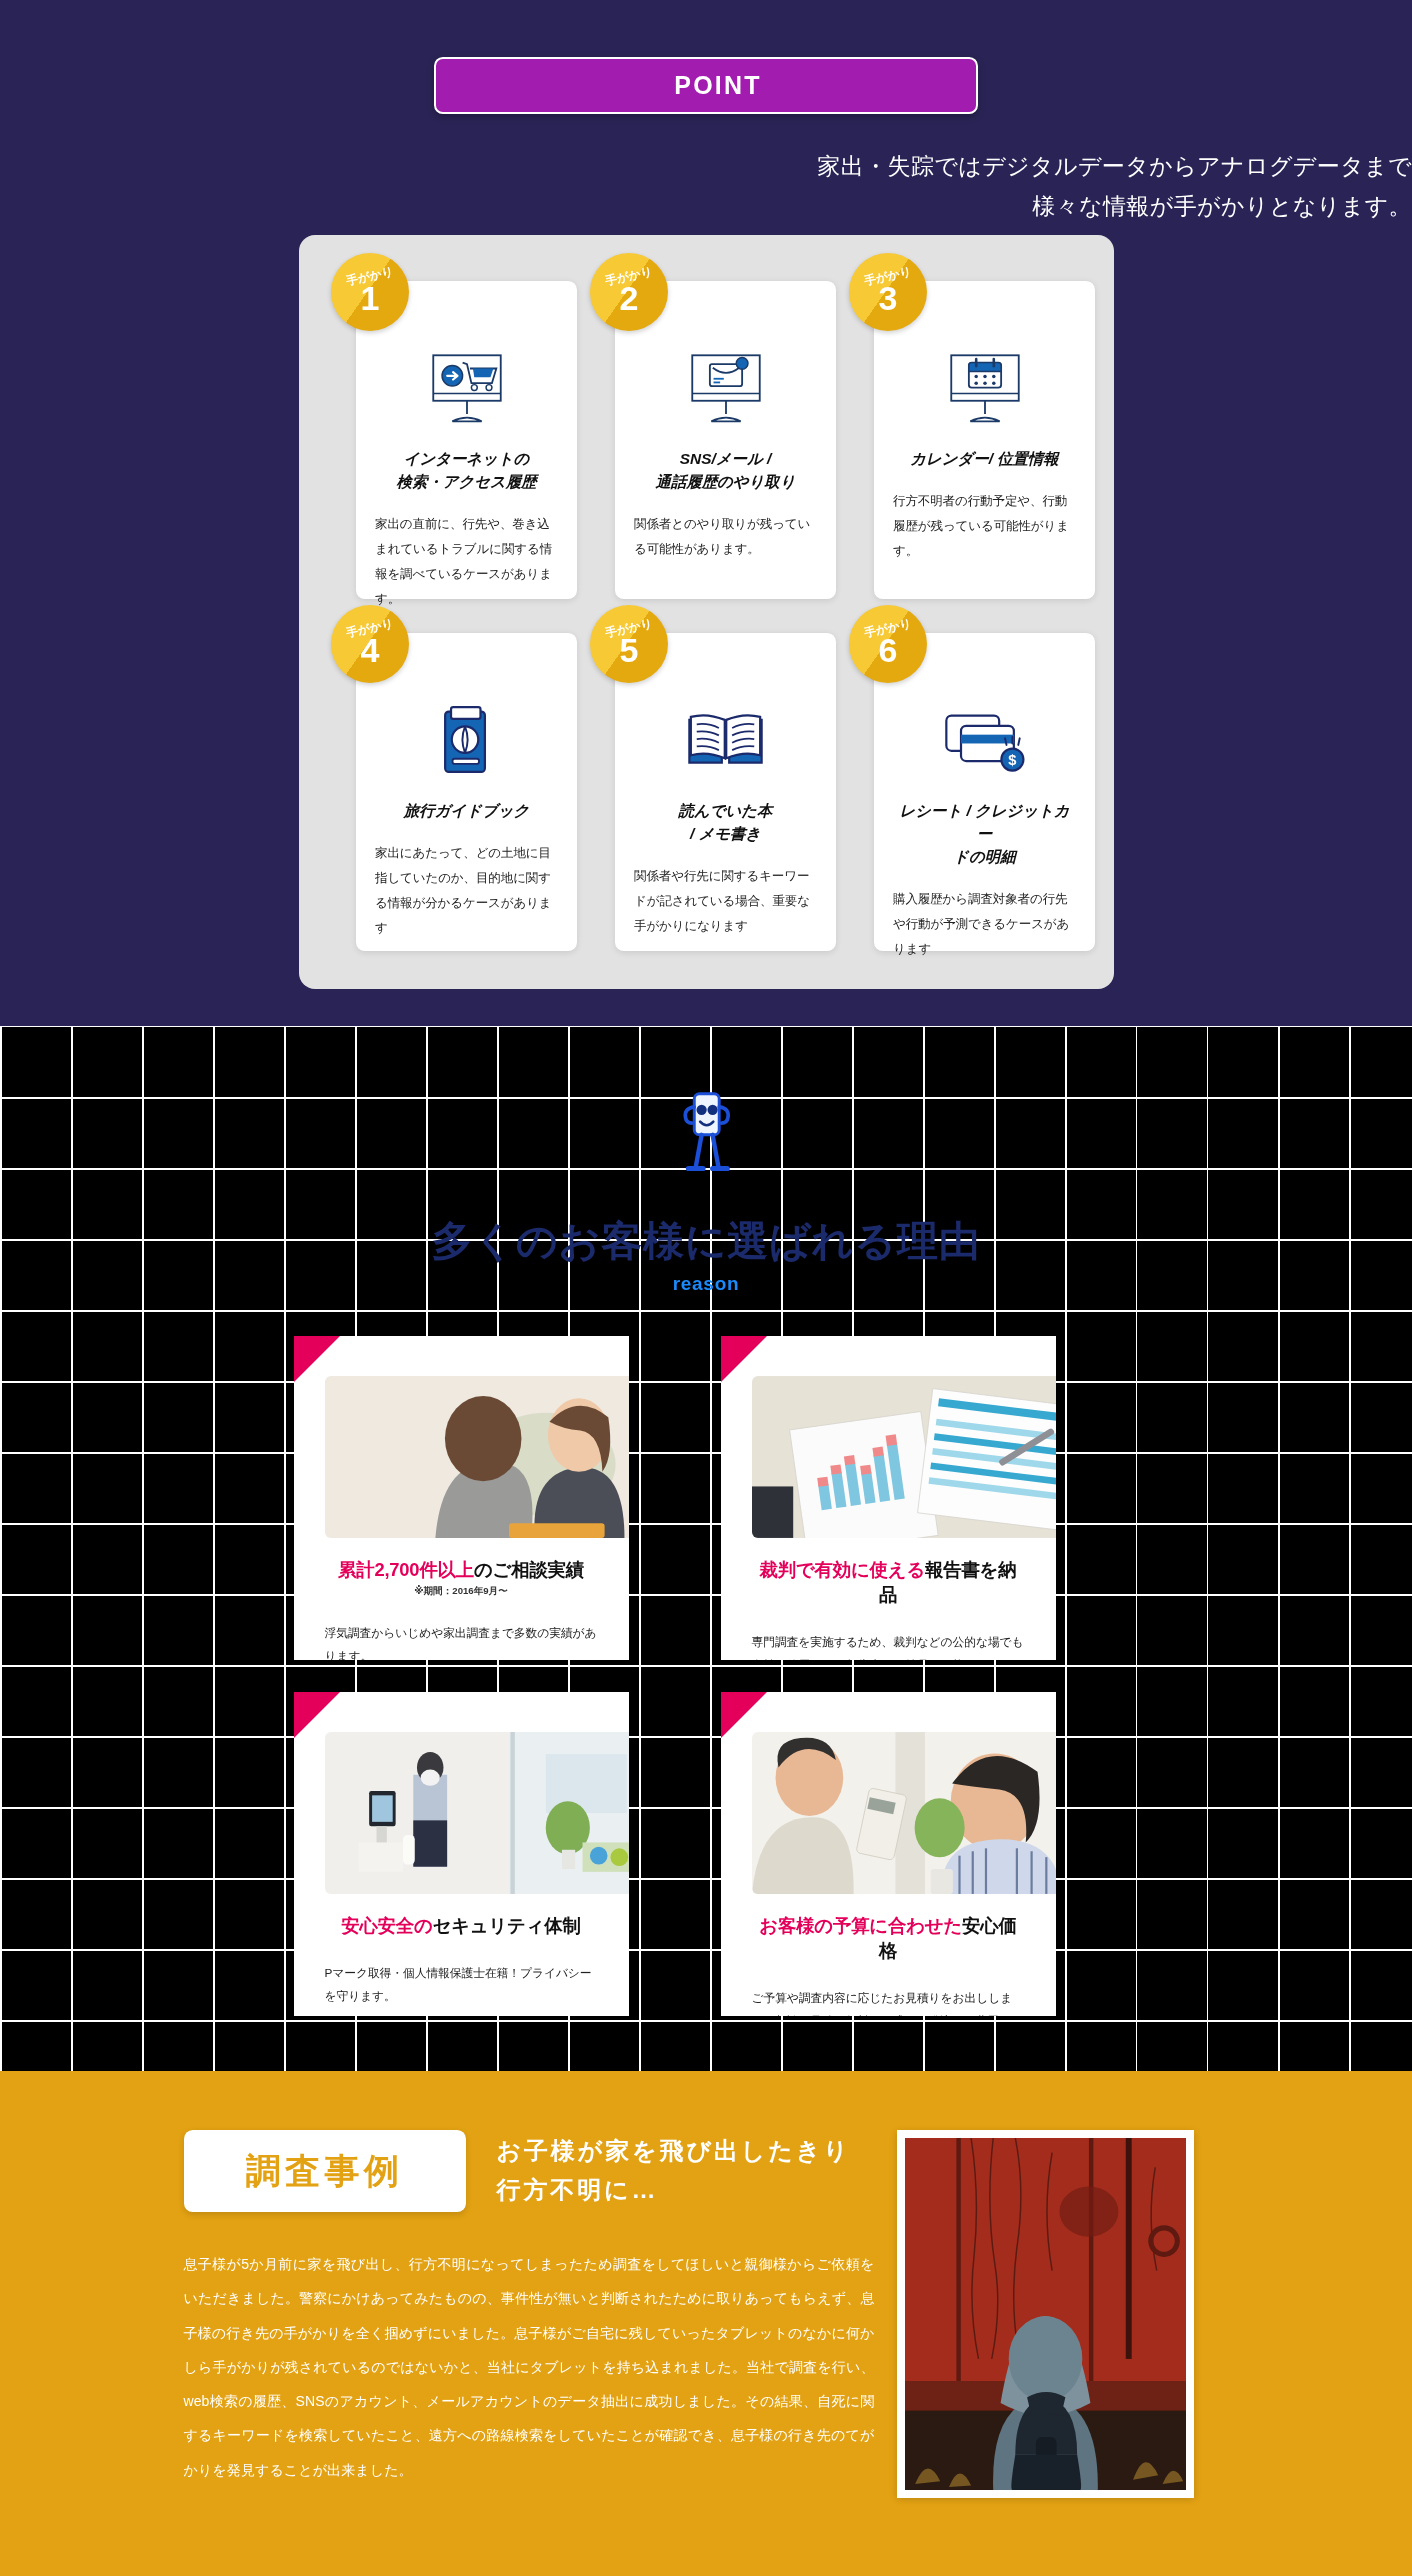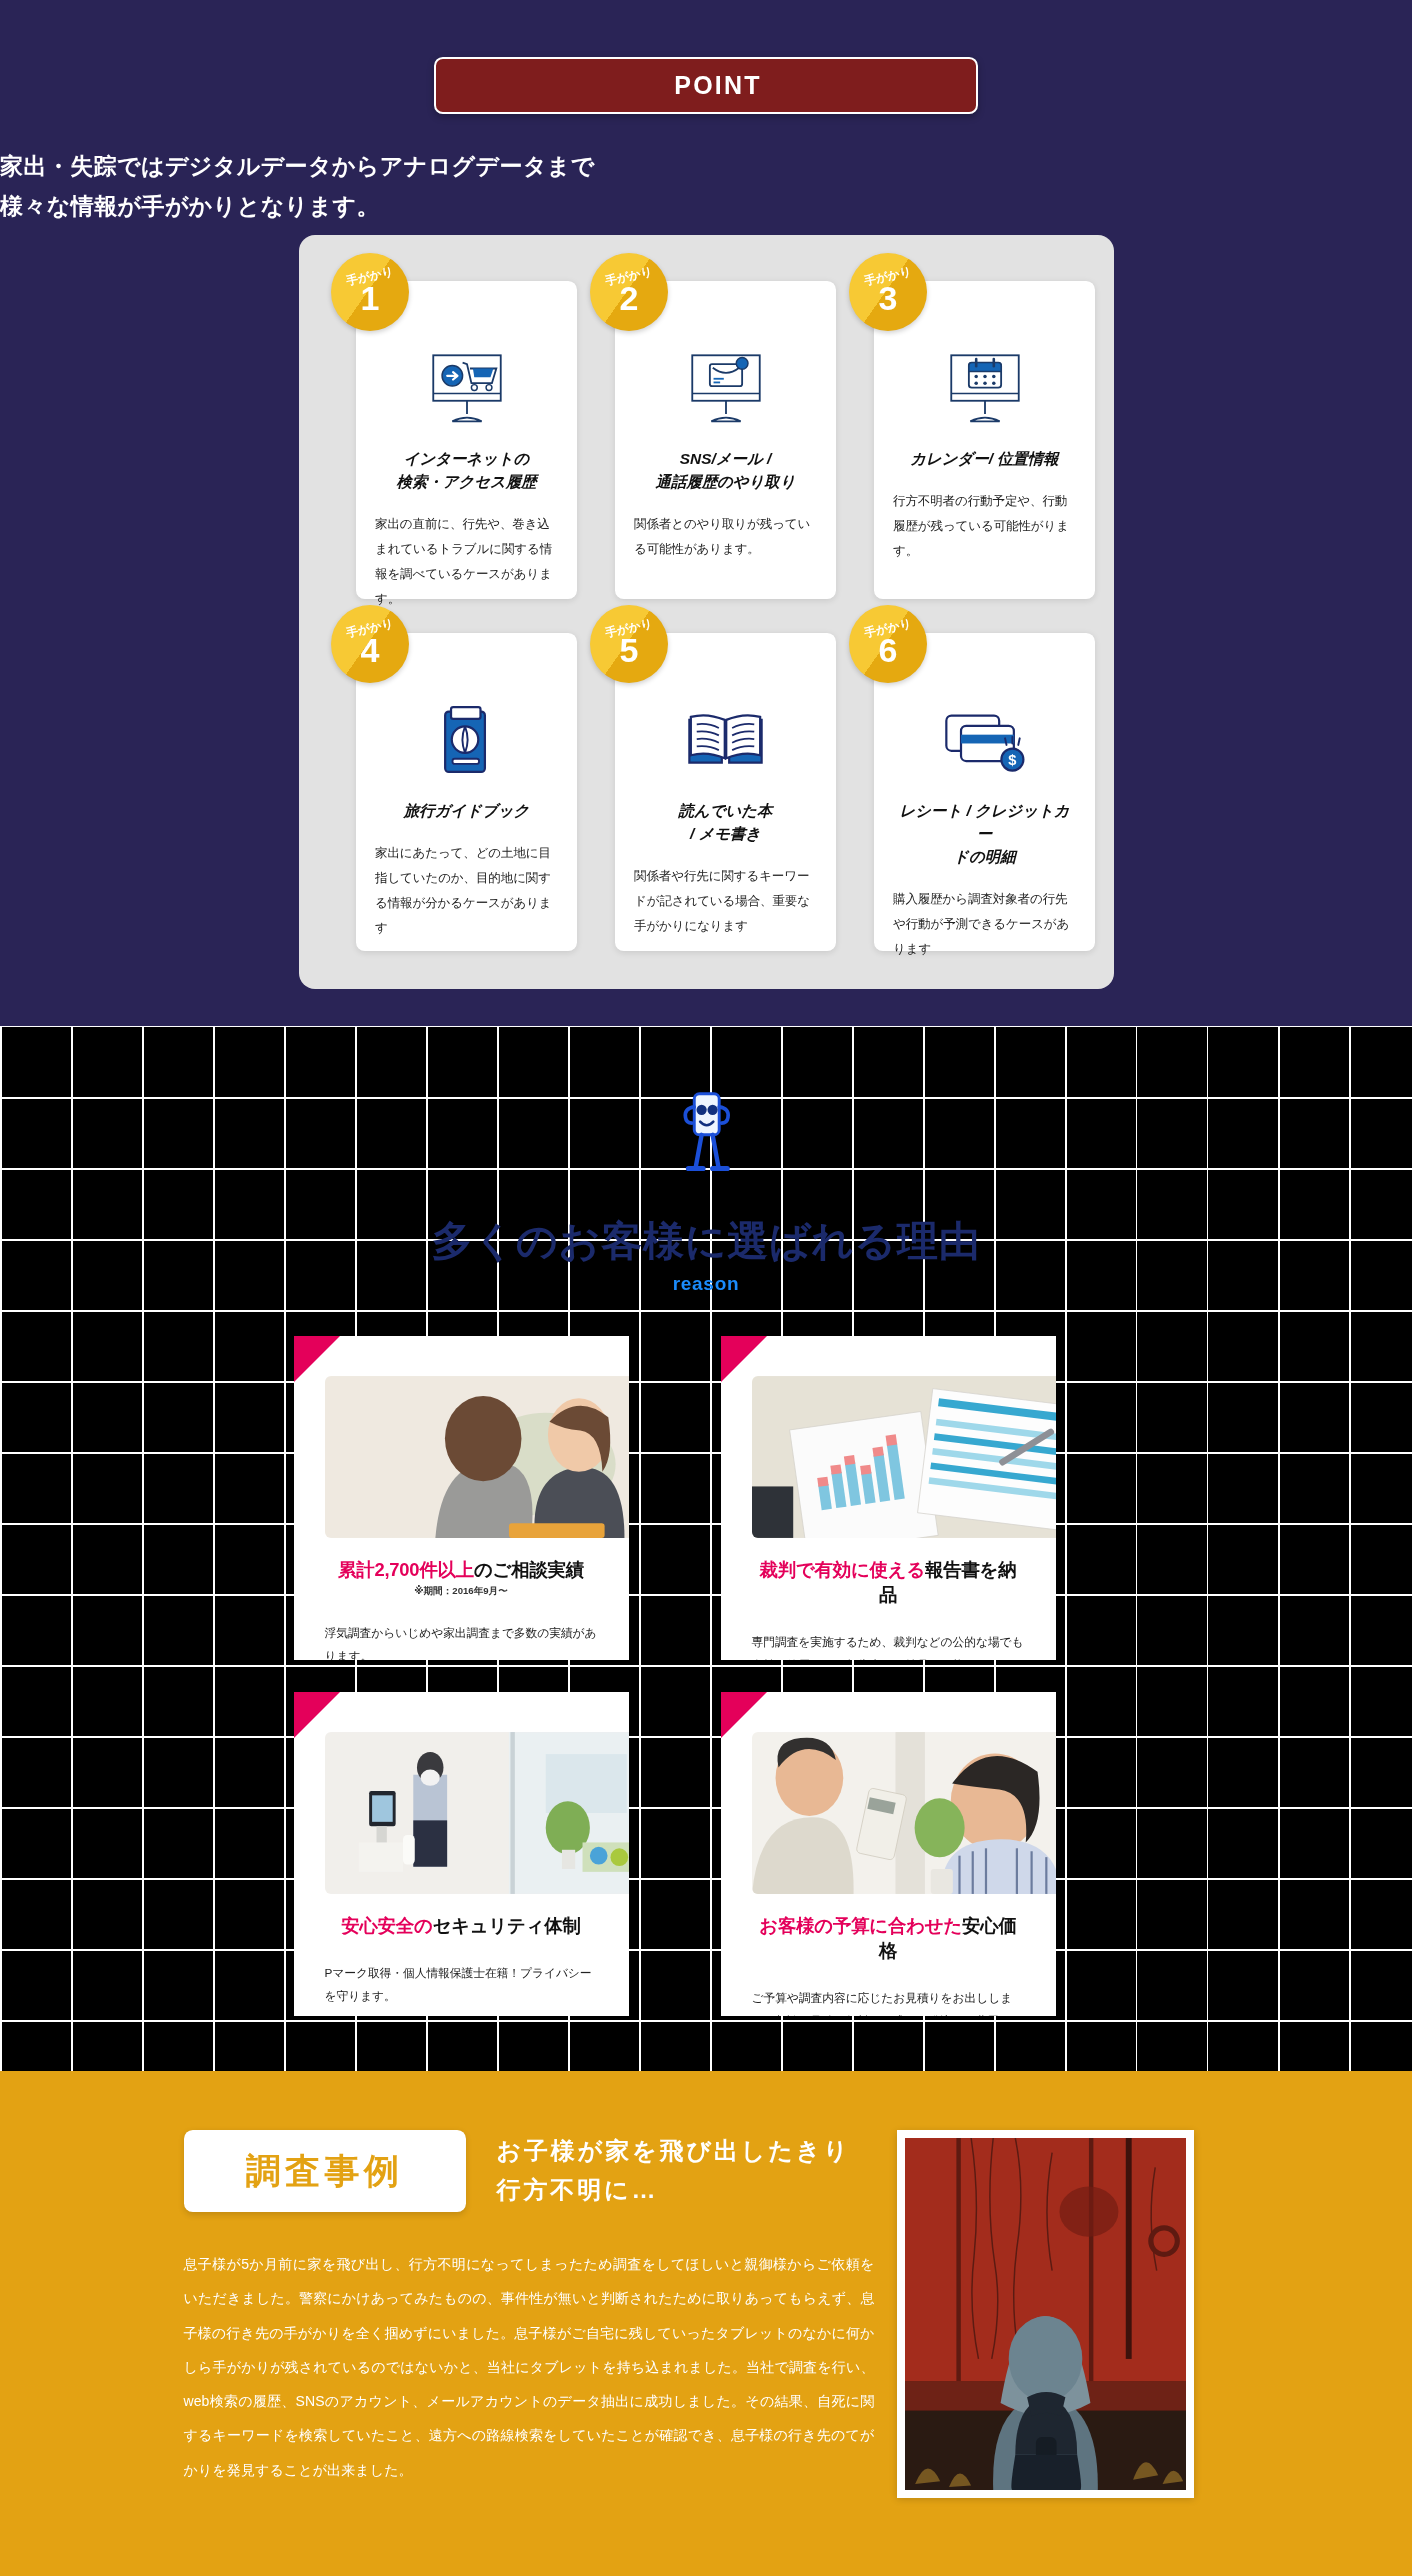--- a/index.html
+++ b/index.html
@@ -15,43 +15,43 @@
 
   
   .point-section {
     background: #2a2456;
     padding: 57px 0 0 0;
     height: 1026px;
     position: relative;
   }
   .point-badge-wrap { display: flex; justify-content: center; }
   .point-badge {
-    background: #7f1d1d;
+    background: #a21caf;
     border: 2.9px solid #ffffff;
     border-radius: 8.8px;
     width: 544px;
     height: 57px;
     display: flex;
     align-items: center;
     justify-content: center;
     box-shadow: 0 2.9px 7.4px rgba(0,0,0,.28);
     padding-left: 24px;
   }
   .point-badge span {
     color: #ffffff;
     font-size: 25px;
     font-weight: 700;
     letter-spacing: 2.2px;
   }
   .point-lead {
     margin-top: 32px;
-    text-align: left;
+    text-align: right;
     color: #ffffff;
     font-size: 23px;
-    font-weight: 700;
+    font-weight: 400;
     line-height: 1.75;
     letter-spacing: 0.4px;
   }
 
   .point-panel {
     position: absolute;
     left: 299px;
     top: 235px;
     width: 815px;
     height: 754px;

